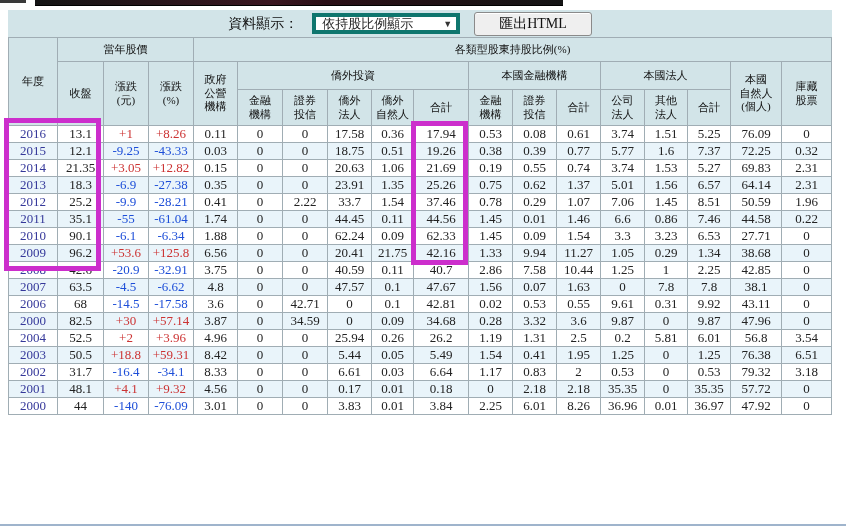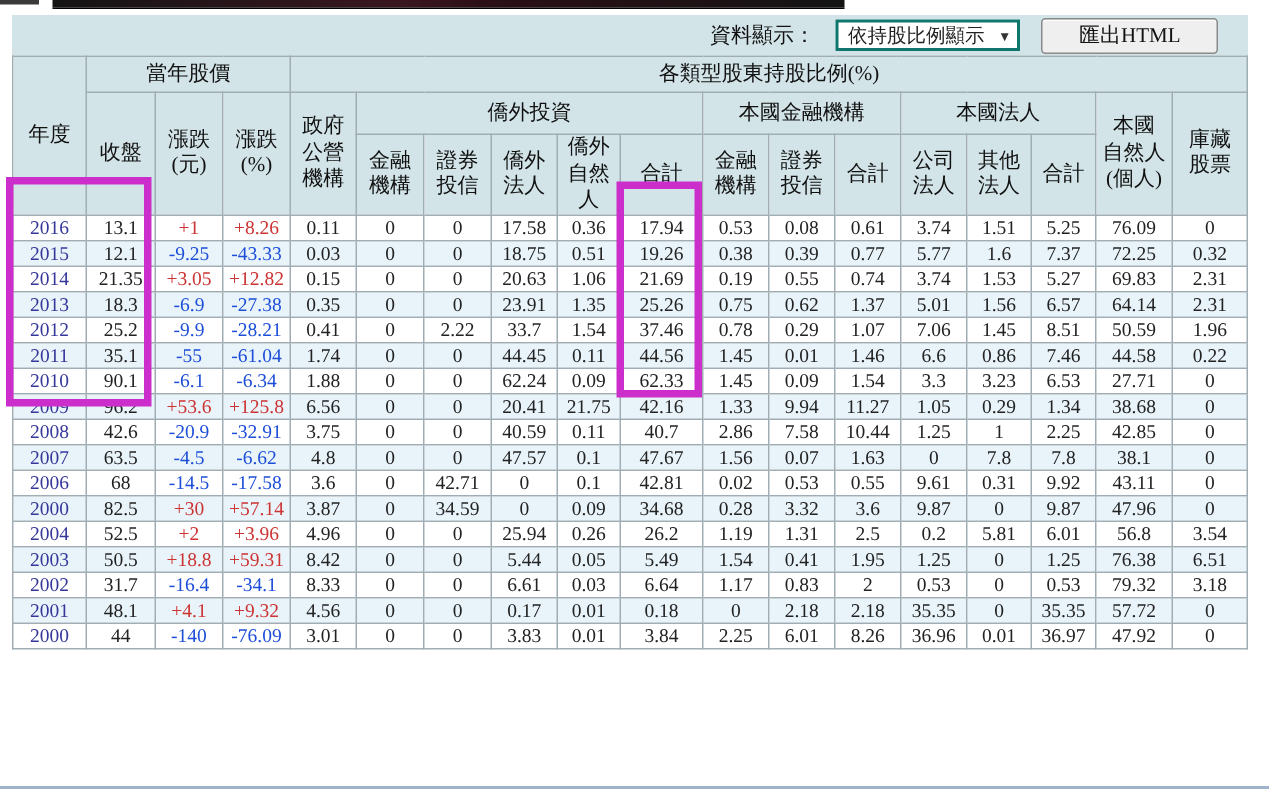--- a/index.html
+++ b/index.html
@@ -5,36 +5,36 @@
   html,body{margin:0;padding:0;background:#fff;}
   #stage{position:relative;width:846px;height:532px;overflow:hidden;background:#fff;
          font-family:"Liberation Serif","DejaVu Serif",serif;color:#222;}
   
   .top-frag{position:absolute;left:0;top:0;width:26px;height:3px;background:#3a3a3a;}
   .top-bar{position:absolute;left:35px;top:0;width:528px;height:5px;
            background:linear-gradient(90deg,#141414 0%,#3a1620 45%,#2a0f16 55%,#141414 100%);
            border-bottom:1px solid #000;}
   
   .toolbar{position:absolute;left:8px;top:10px;width:824px;height:27px;background:#d2e4e8;
-           display:flex;align-items:center;justify-content:flex-end;gap:14px;
+           display:flex;align-items:center;justify-content:center;gap:14px;
            padding:0;box-sizing:border-box;font-size:14px;}
   .toolbar .lbl{color:#111;}
   .select{display:inline-flex;align-items:center;justify-content:space-between;
-          width:123px;height:21px;background:#fff;border:2px solid #0f766e;
+          width:148px;height:21px;background:#fff;border:4px solid #0f766e;
           font-size:13px;padding:0 4px 0 6px;box-sizing:border-box;cursor:default;}
   .select .arrow{font-size:9px;color:#333;}
   .btn{height:24px;margin-right:20px;padding:1px 24px;background:#efefef;
        border:1px solid #8a8a8a;border-radius:3px;font-size:14px;
        font-family:"Liberation Serif","DejaVu Serif",serif;color:#111;
        box-shadow:inset 0 1px 0 #fff;cursor:default;}
   
   table{position:absolute;left:8px;top:37px;width:824px;border-collapse:collapse;
         table-layout:fixed;font-size:13px;}
   th,td{border:1px solid #a0adb4;text-align:center;padding:0 2px;overflow:hidden;}
-  thead th{background:#d2e4e8;font-weight:normal;font-size:14px;color:#111;
+  thead th{background:#d2e4e8;font-weight:normal;font-size:11px;color:#111;
            white-space:pre-line;line-height:1.25;}
   tr.hr-a th{height:23px;}
   tr.hr-b th{height:27px;}
   tr.hr-c th{height:35px;}
   tbody tr{height:14px;}
   tbody tr.alt td{background:#e9f4fa;}
   td.year{color:#35389a;}
   td.pos{color:#cc3333;}
   td.neg{color:#1d4ed8;}
   

